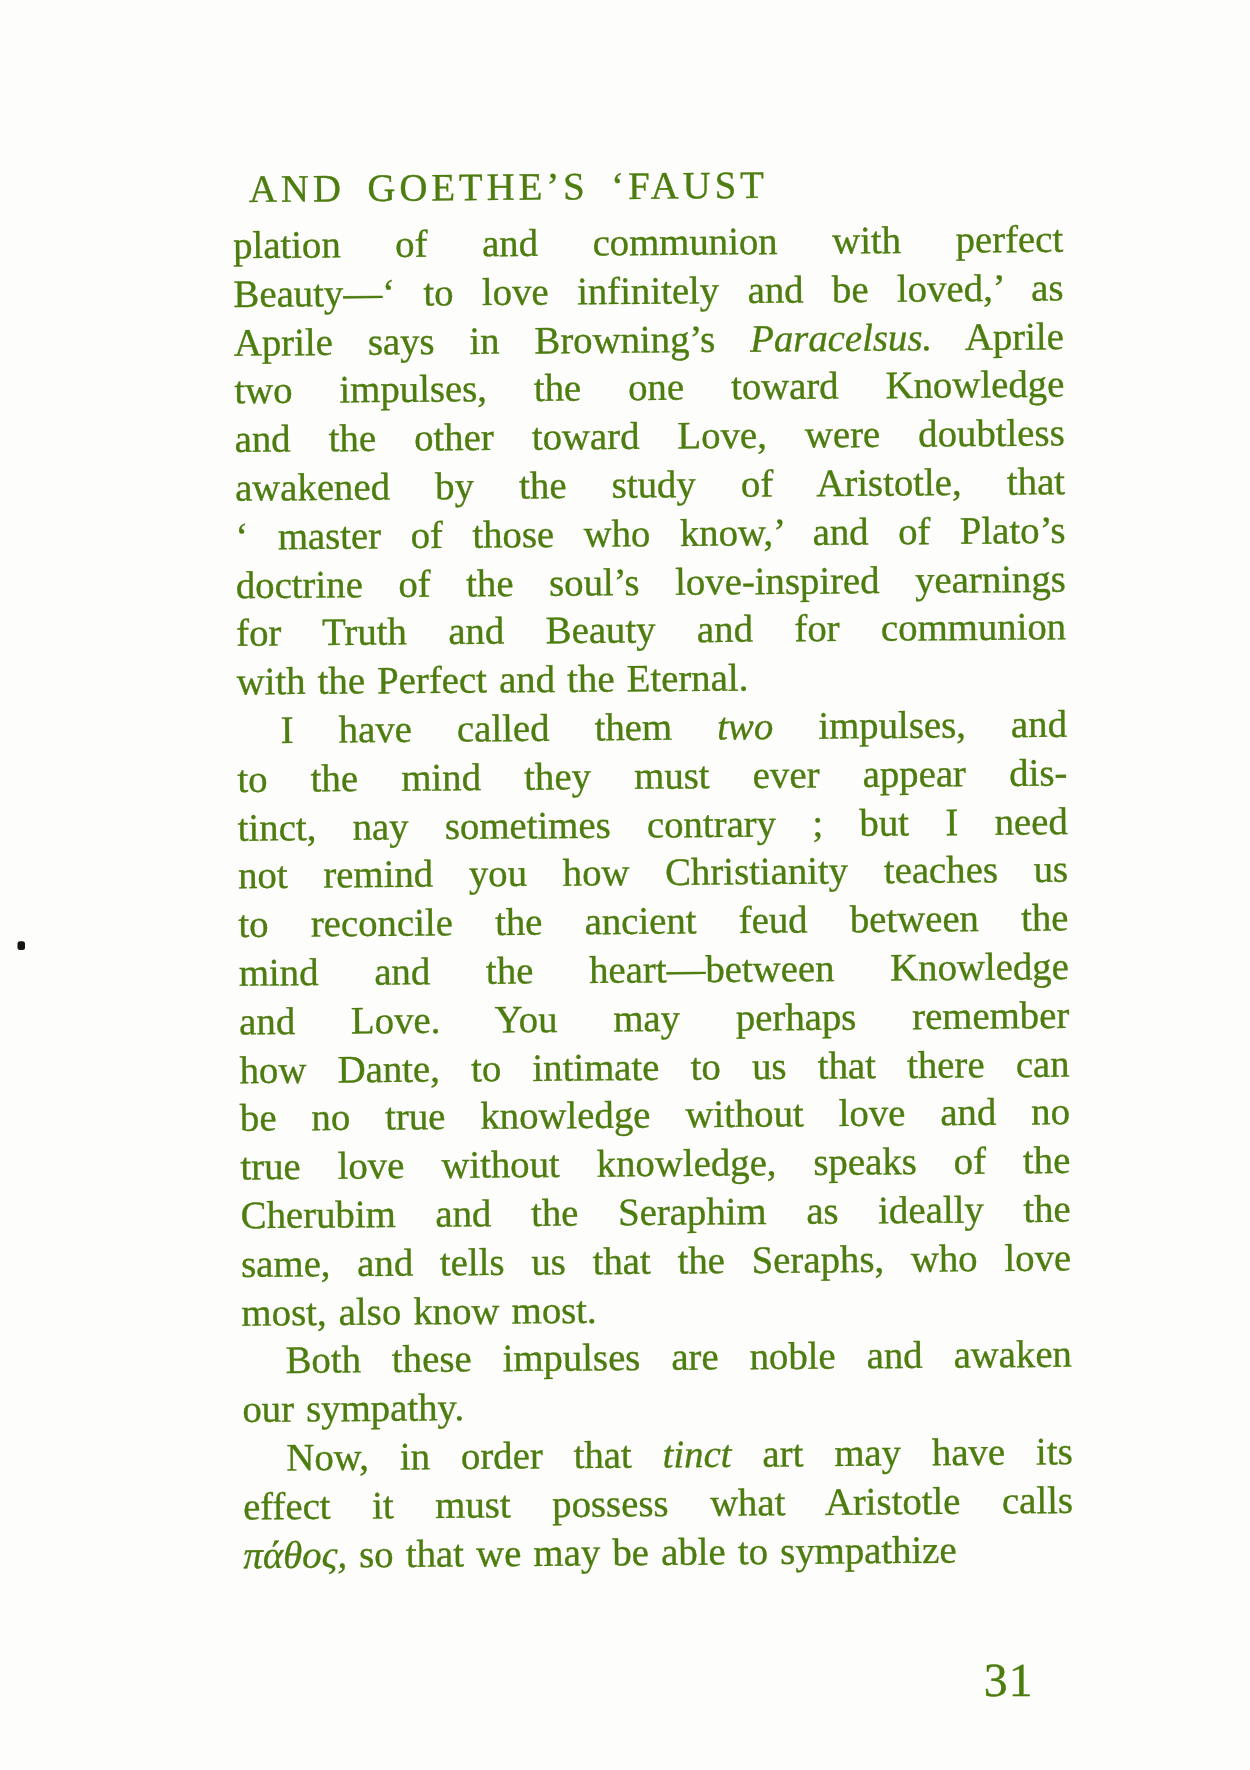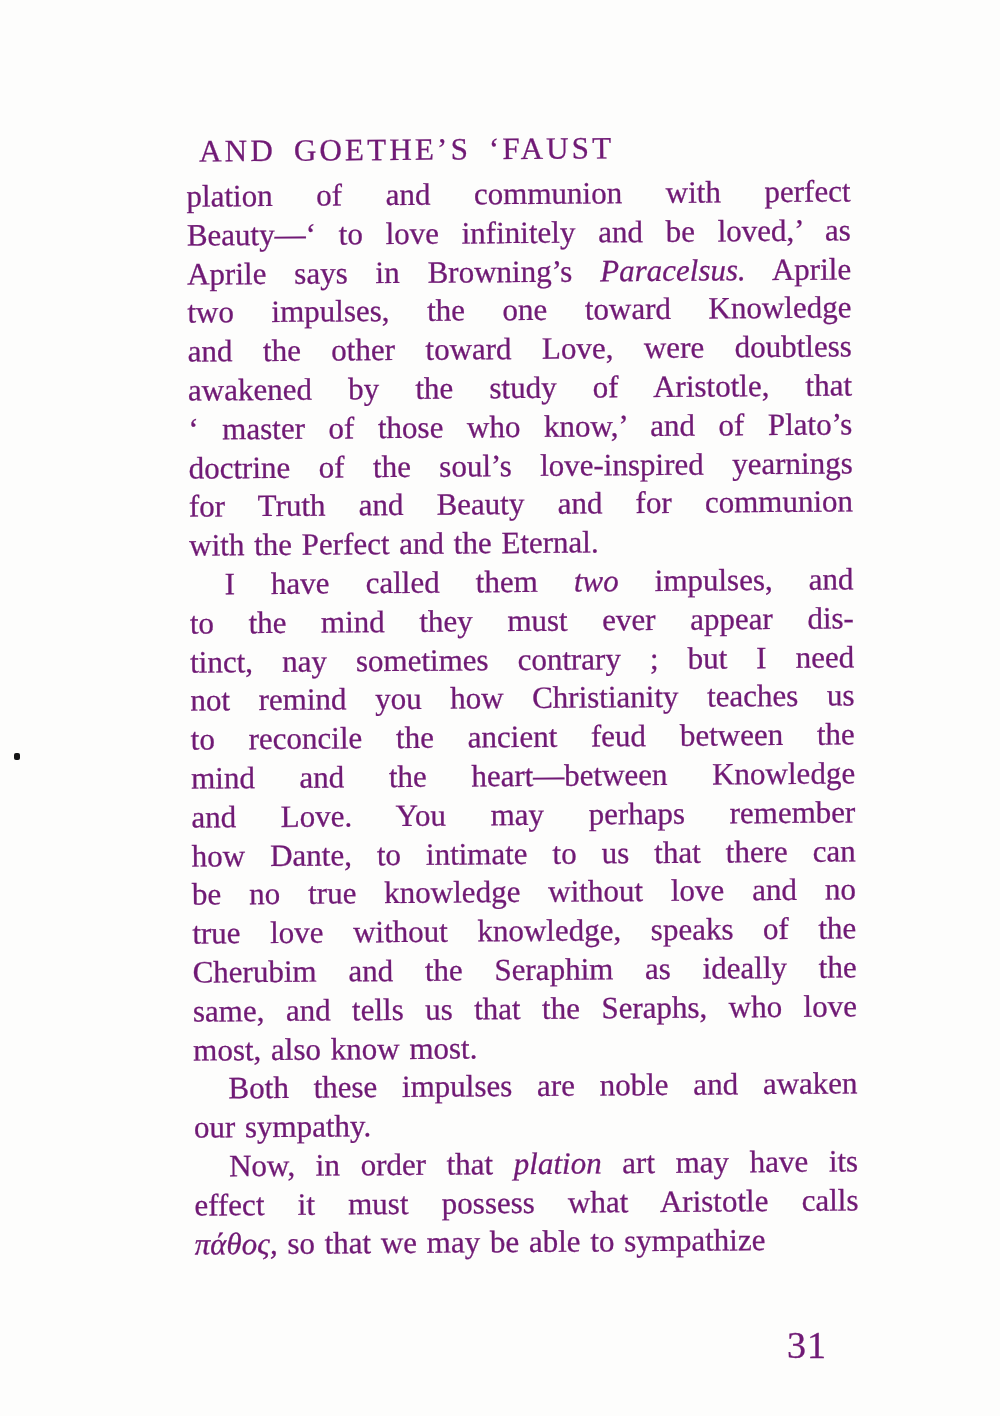--- a/index.html
+++ b/index.html
@@ -72,21 +72,21 @@
     top: 753px;
     width: 6px;
     height: 7px;
     background: #151515;
     border-radius: 2px;
   }
 </style>
 </head>
 <body>
 
-<div class="sheet" style="background: rgb(253, 253, 252); color: #701a75;">
+<div class="sheet" style="background: rgb(253, 253, 252); color: #4d7c0f;">
   <div class="textblock">
     <div class="running-header">AND GOETHE’S ‘FAUST</div>
     <div class="lines">
         <div class="line just"><span>plation of and communion with perfect</span></div>
         <div class="line just"><span>Beauty—‘ to love infinitely and be loved,’ as</span></div>
         <div class="line just"><span>Aprile says in Browning’s </span><span class="it">Paracelsus.</span><span> Aprile</span></div>
         <div class="line just"><span>two impulses, the one toward Knowledge</span></div>
         <div class="line just"><span>and the other toward Love, were doubtless</span></div>
         <div class="line just"><span>awakened by the study of Aristotle, that</span></div>
         <div class="line just"><span>‘ master of those who know,’ and of Plato’s</span></div>
@@ -101,21 +101,21 @@
         <div class="line just"><span>mind and the heart—between Knowledge</span></div>
         <div class="line just"><span>and Love. You may perhaps remember</span></div>
         <div class="line just"><span>how Dante, to intimate to us that there can</span></div>
         <div class="line just"><span>be no true knowledge without love and no</span></div>
         <div class="line just"><span>true love without knowledge, speaks of the</span></div>
         <div class="line just"><span>Cherubim and the Seraphim as ideally the</span></div>
         <div class="line just"><span>same, and tells us that the Seraphs, who love</span></div>
         <div class="line"><span>most, also know most.</span></div>
         <div class="line just indent"><span>Both these impulses are noble and awaken</span></div>
         <div class="line"><span>our sympathy.</span></div>
-        <div class="line just indent"><span>Now, in order that </span><span class="it">plation</span><span> art may have its</span></div>
+        <div class="line just indent"><span>Now, in order that </span><span class="it">tinct</span><span> art may have its</span></div>
         <div class="line just"><span>effect it must possess what Aristotle calls</span></div>
         <div class="line"><span class="it">πάθος,</span><span> so that we may be able to sympathize</span></div>
       </div>
   </div>
 
   <div class="page-number">31</div>
 
   <div class="ink-speck"></div>
 </div>
 

